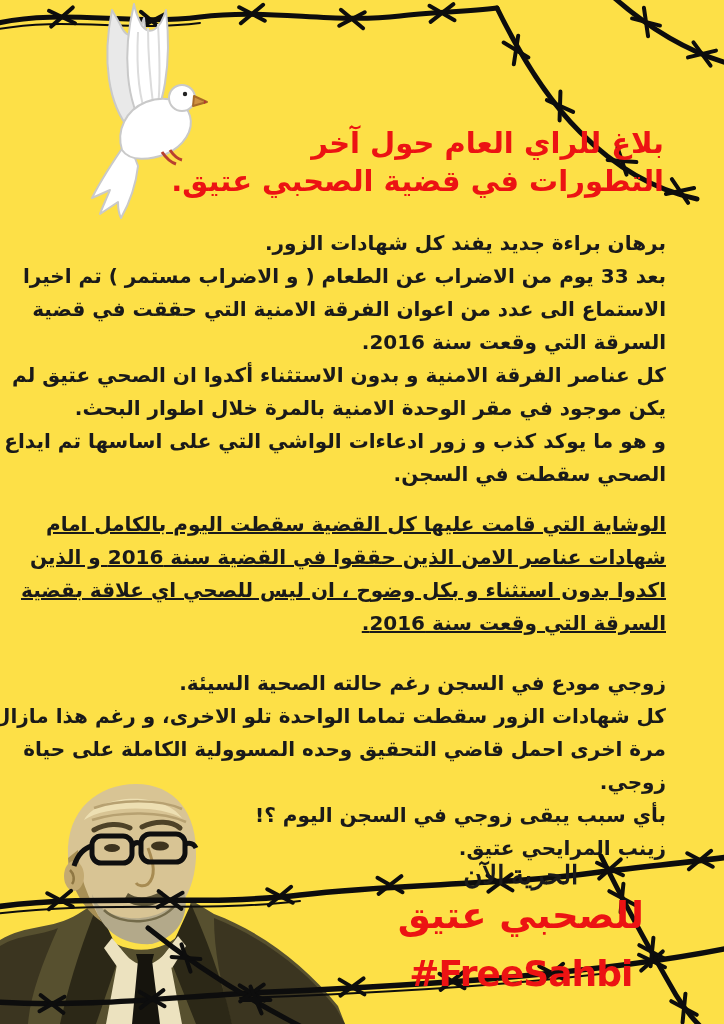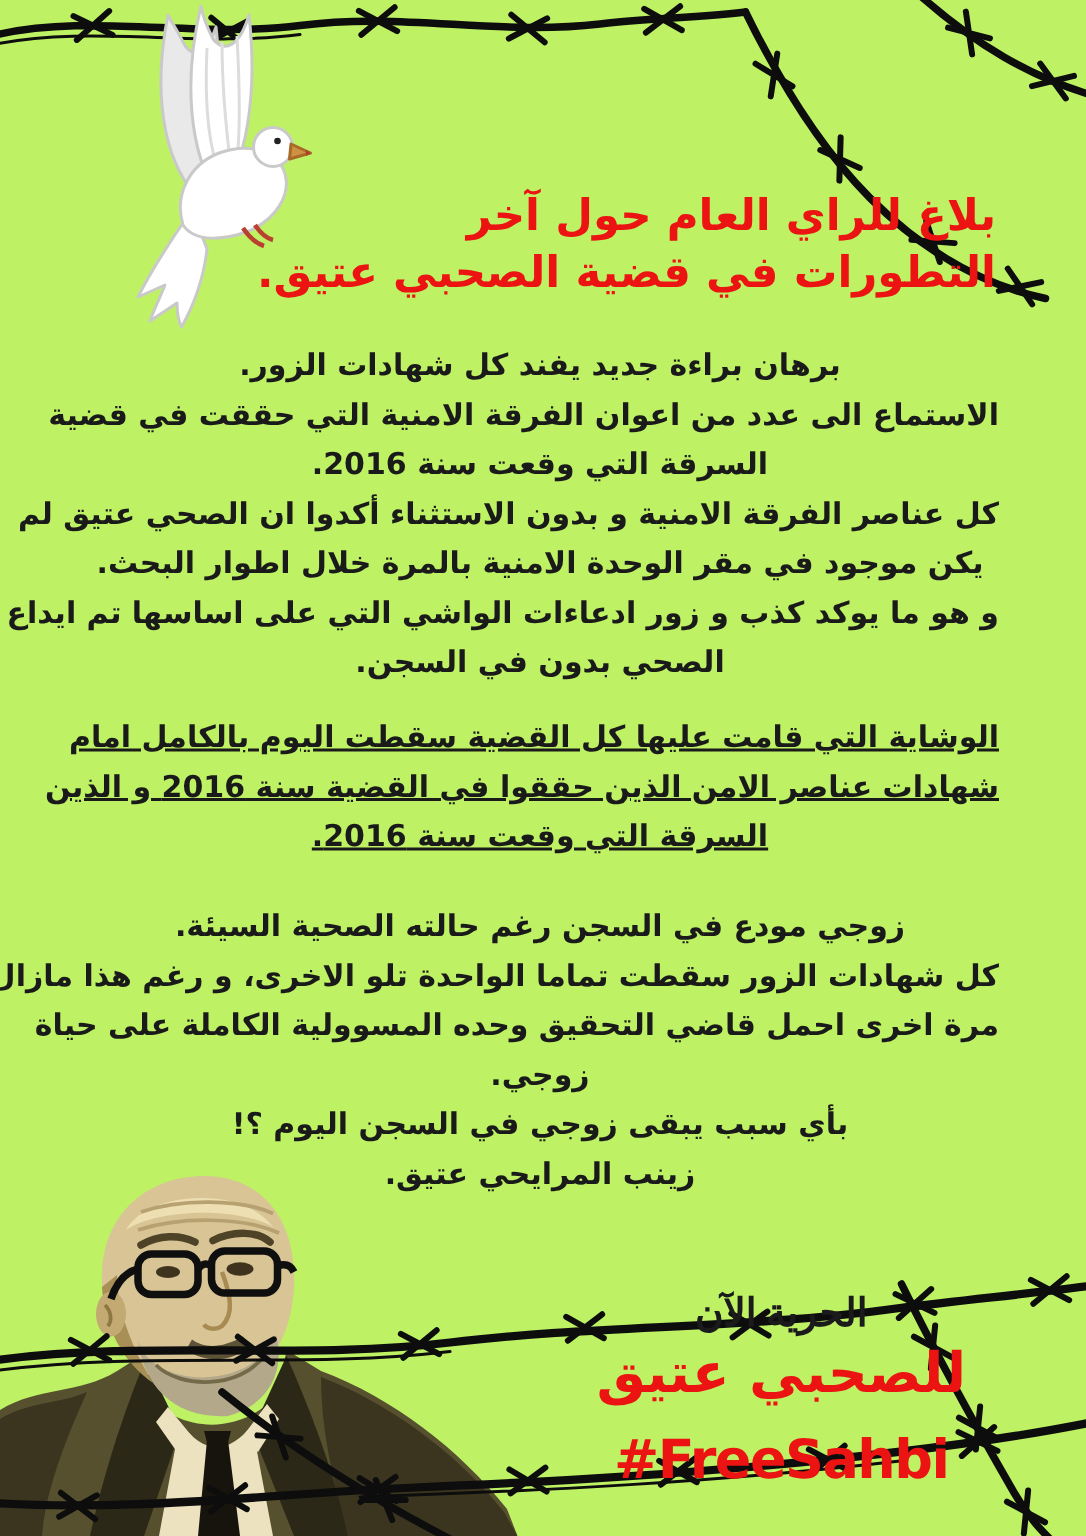--- a/index.html
+++ b/index.html
@@ -1,30 +1,30 @@
 <!DOCTYPE html>
 <html lang="ar"><head>
 <meta charset="utf-8">
 <style>
   html,body{margin:0;padding:0;}
   body{
     width:724px;height:1024px;background:#ffffff;overflow:hidden;position:relative;
     font-family:"DejaVu Sans",sans-serif;
   }
-  .poster{position:absolute;inset:0;width:724px;height:1024px;background:#bef264;}
+  .poster{position:absolute;inset:0;width:724px;height:1024px;background:#fde047;}
 
   
   .title{
     position:absolute;top:124px;right:60px;z-index:25;
     direction:rtl;text-align:right;color:#ec1313;font-weight:bold;
     font-size:29px;line-height:38px;white-space:nowrap;
   }
   .body-text{
     position:absolute;top:227px;right:58px;width:612px;z-index:15;
-    direction:rtl;text-align:center;color:#1a1a1a;
+    direction:rtl;text-align:right;color:#1a1a1a;
     font-size:20px;line-height:33px;font-weight:700;
   }
   .para{margin:0;}
   .para.p2{margin-top:17px;text-decoration:underline;}
   .para.p3{margin-top:27px;}
   .line{white-space:nowrap;}
 
   .footer{
     position:absolute;top:860px;right:80px;z-index:30;
     display:flex;flex-direction:column;align-items:center;
@@ -117,30 +117,32 @@
   </svg>
 
   <div class="title">
     <div>بلاغ للراي العام حول آخر</div>
     <div>التطورات في قضية الصحبي عتيق.</div>
   </div>
 
   <div class="body-text">
     <div class="para p1">
       <div class="line">برهان براءة جديد يفند كل شهادات الزور.</div>
+      <div class="line">بعد 33 يوم من الاضراب عن الطعام ( و الاضراب مستمر ) تم اخيرا</div>
       <div class="line">الاستماع الى عدد من اعوان الفرقة الامنية التي حققت في قضية</div>
       <div class="line">السرقة التي وقعت سنة 2016.</div>
       <div class="line">كل عناصر الفرقة الامنية و بدون الاستثناء أكدوا ان الصحي عتيق لم</div>
       <div class="line">يكن موجود في مقر الوحدة الامنية بالمرة خلال اطوار البحث.</div>
       <div class="line">و هو ما يوكد كذب و زور ادعاءات الواشي التي على اساسها تم ايداع</div>
-      <div class="line">الصحي بدون في السجن.</div>
+      <div class="line">الصحي سقطت في السجن.</div>
     </div>
     <div class="para p2">
       <div class="line">الوشاية  التي قامت عليها كل القضية سقطت اليوم بالكامل امام</div>
       <div class="line">شهادات عناصر الامن الذين حققوا في القضية سنة 2016 و الذين</div>
+      <div class="line">اكدوا بدون استثناء و بكل وضوح ، ان ليس للصحي اي علاقة بقضية</div>
       <div class="line">السرقة التي وقعت سنة 2016.</div>
     </div>
     <div class="para p3">
       <div class="line">زوجي مودع في السجن رغم حالته الصحية السيئة.</div>
       <div class="line">كل شهادات الزور سقطت تماما الواحدة تلو الاخرى، و رغم هذا مازال</div>
       <div class="line">مرة اخرى احمل قاضي التحقيق وحده المسوولية الكاملة على حياة</div>
       <div class="line">زوجي.</div>
       <div class="line">بأي سبب يبقى زوجي في السجن اليوم ؟!</div>
       <div class="line">زينب المرايحي عتيق.</div>
     </div>

